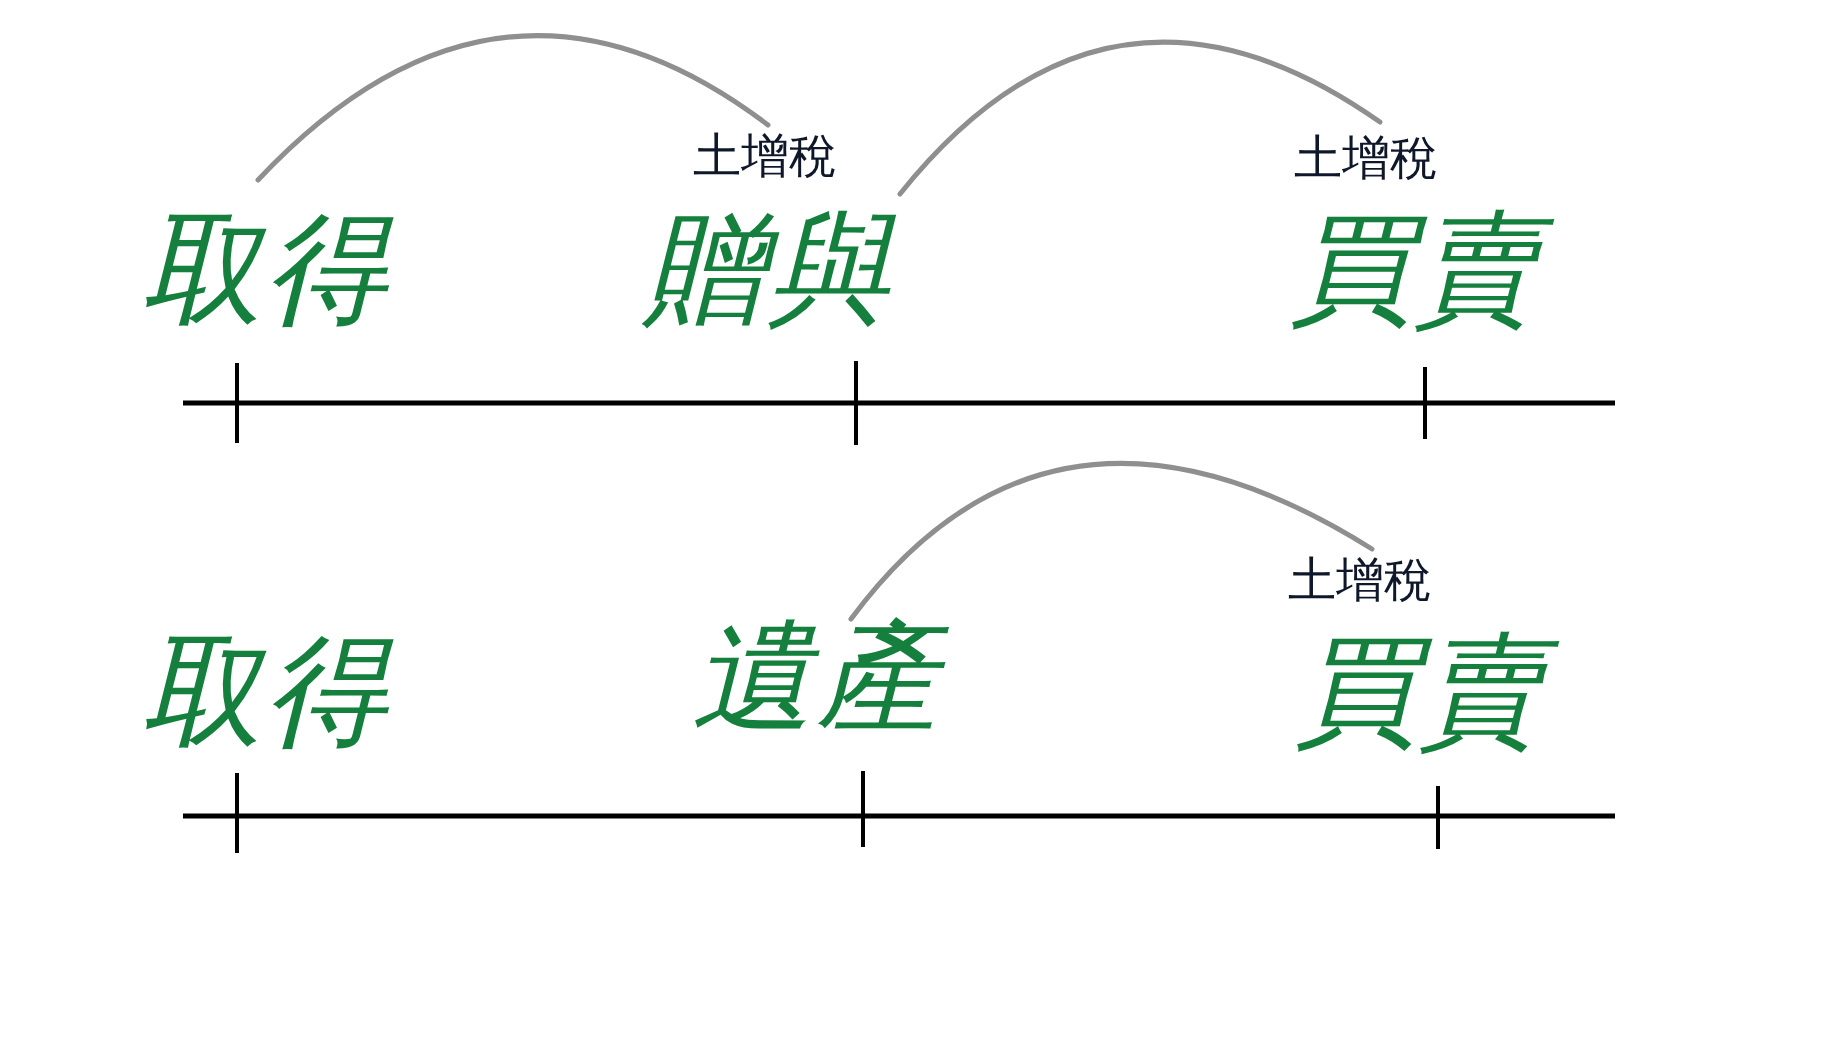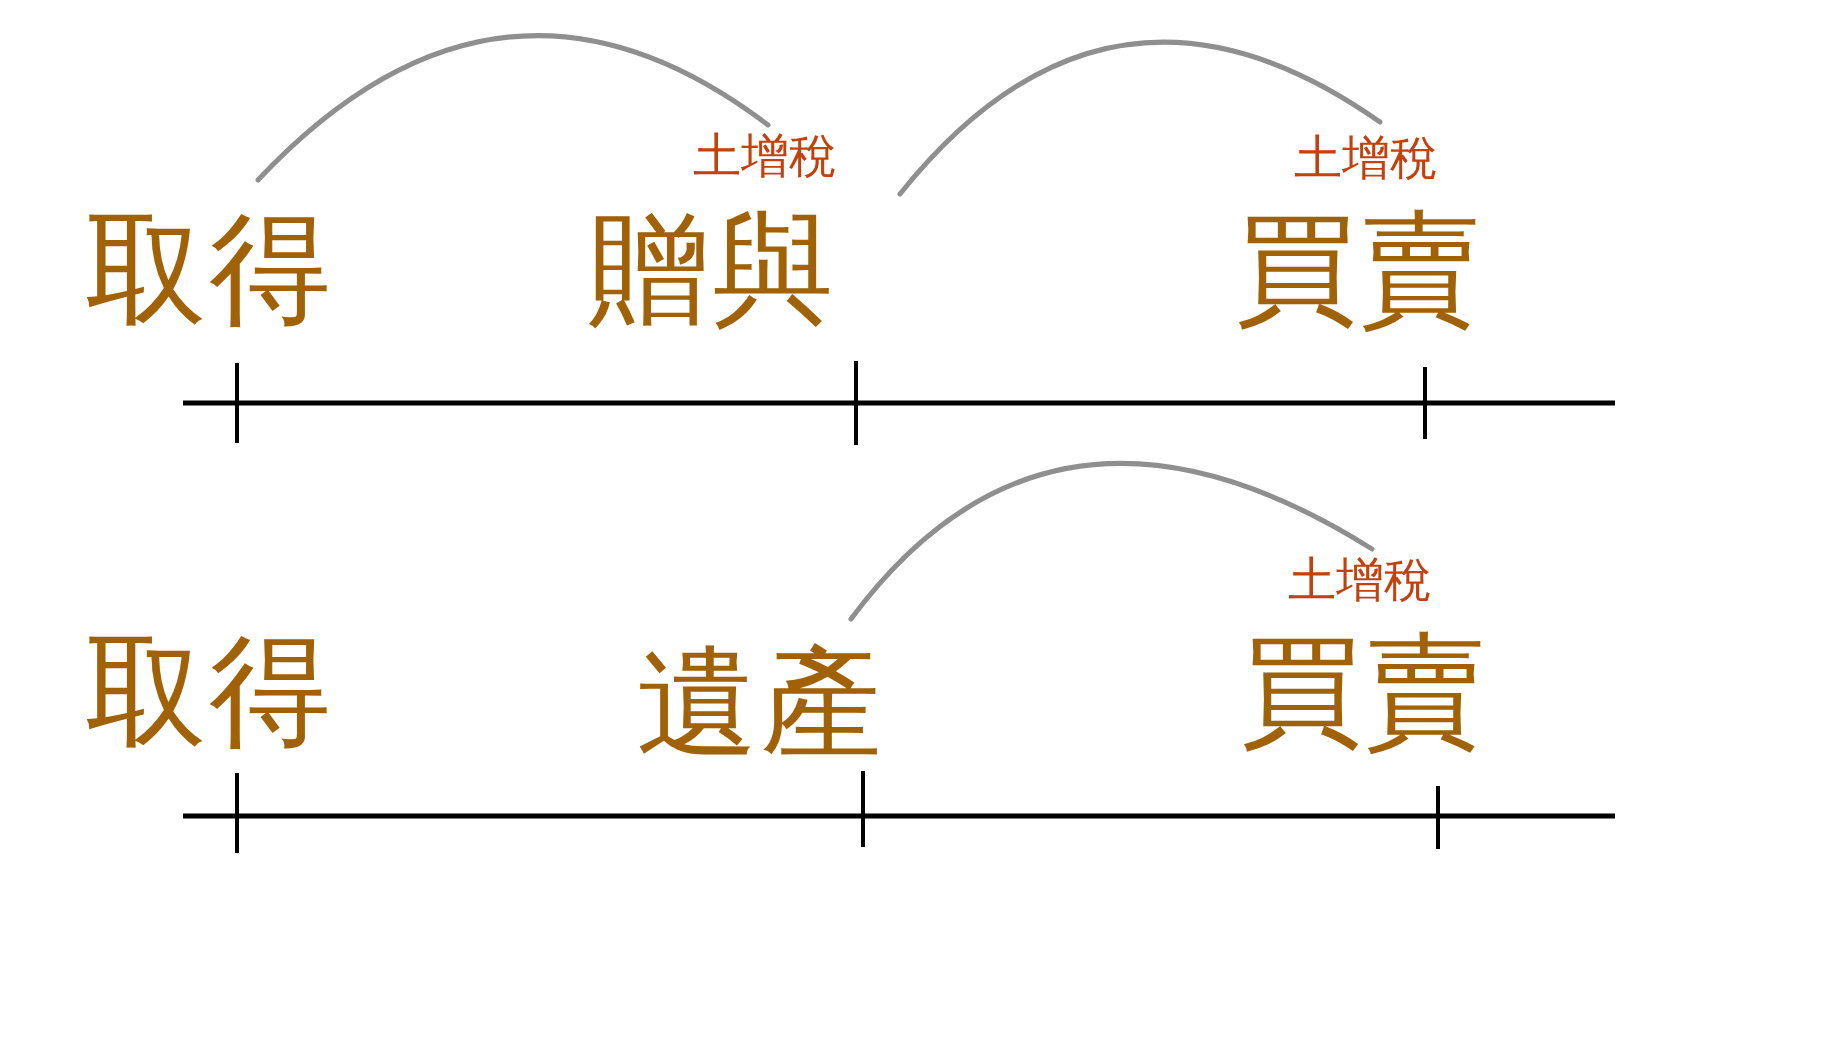--- a/index.html
+++ b/index.html
@@ -18,43 +18,45 @@
   .gfx {
     position: absolute;
     left: 0;
     top: 0;
     width: 1840px;
     height: 1048px;
   }
   .event-label {
     position: absolute;
     width: 360px;
+    text-align: center;
     font-size: 122px;
     line-height: 132px;
     font-weight: 400;
-    color: #a16207;
+    color: #15803d;
     white-space: nowrap;
     letter-spacing: 2px;
+    font-style: italic;
   }
   .tax-label {
     position: absolute;
     width: 220px;
     text-align: left;
     font-size: 48px;
     line-height: 52px;
-    color: #c2410c;
+    color: #0f172a;
     white-space: nowrap;
   }
   
   .ev-t1 { left: 85px;   top: 204px; }
   .ev-t2 { left: 588px;  top: 204px; }
   .ev-t3 { left: 1235px; top: 204px; }
   
   .ev-b1 { left: 85px;   top: 626px; }
-  .ev-b2 { left: 636px;  top: 637px; }
+  .ev-b2 { left: 636px;  top: 611px; }
   .ev-b3 { left: 1240px; top: 626px; }
   
   .tax-1 { left: 693px;  top: 130px; }
   .tax-2 { left: 1294px; top: 132px; }
   .tax-3 { left: 1288px; top: 554px; }
 </style>
 </head>
 <body>
 
 <div class="canvas">

